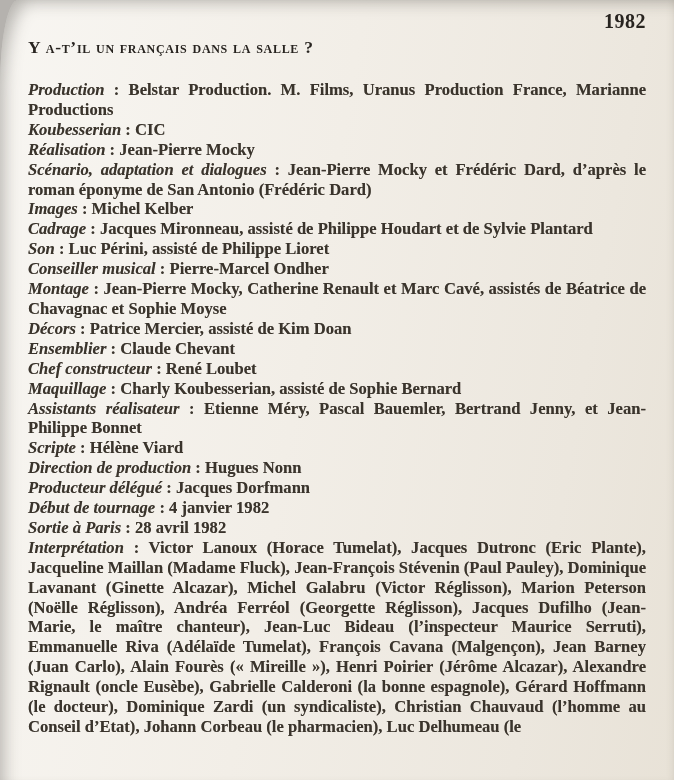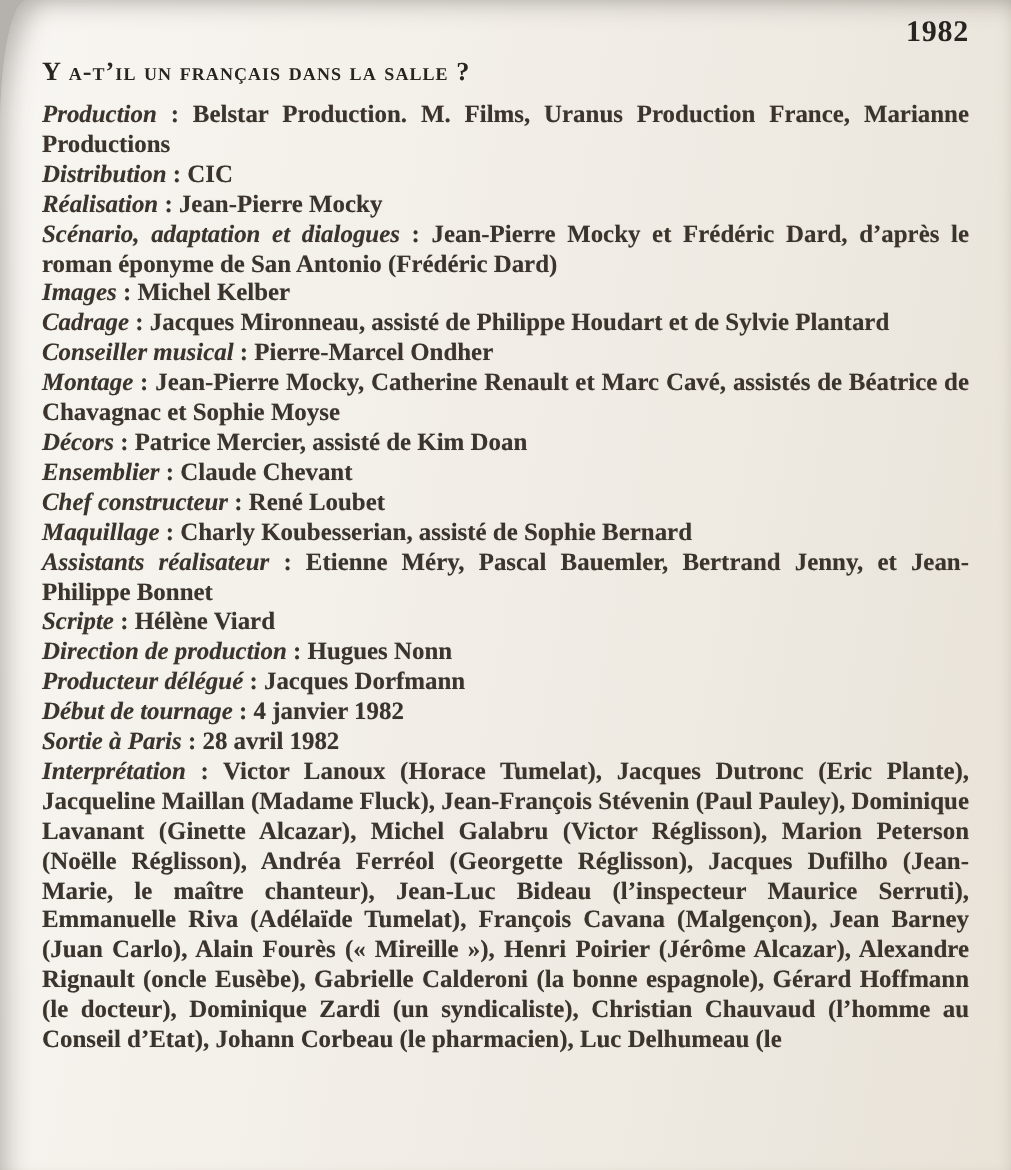--- a/index.html
+++ b/index.html
@@ -37,21 +37,21 @@
     line-height: 25px;
     letter-spacing: 0.5px;
     text-align: right;
   }
   .film-title {
     font-size: 17.5px;
     font-weight: bold;
     font-variant: small-caps;
     letter-spacing: 0.7px;
     color: #282420;
-    margin: 0 0 7px 0;
+    margin: 0 0 21px 0;
     line-height: 23px;
   }
   .credit {
     margin: 0;
     font-size: 16.6px;
     line-height: 19.9px;
     text-align: justify;
     text-shadow: 0 0 0.5px rgba(58, 52, 44, 0.45);
     font-weight: bold;
   }
@@ -63,30 +63,31 @@
 <body>
 
 <div class="page">
   <div class="content">
 
     <h1 class="year">1982</h1>
     <h2 class="film-title">Y a-t’il un français dans la salle ?</h2>
 
     <p class="credit"><span class="lbl">Production</span><span> : </span><span>Belstar Production. M. Films, Uranus Production France, Marianne Productions</span></p>
 
-    <p class="credit"><span class="lbl">Distribution</span><span> : </span><span>CIC</span></p>
+    <p class="credit"><span class="lbl">Koubesserian</span><span> : </span><span>CIC</span></p>
 
     <p class="credit"><span class="lbl">Réalisation</span><span> : </span><span>Jean-Pierre Mocky</span></p>
 
     <p class="credit"><span class="lbl">Scénario, adaptation et dialogues</span><span> : </span><span>Jean-Pierre Mocky et Frédéric Dard, d’après le roman éponyme de San Antonio (Frédéric Dard)</span></p>
 
     <p class="credit"><span class="lbl">Images</span><span> : </span><span>Michel Kelber</span></p>
 
     <p class="credit"><span class="lbl">Cadrage</span><span> : </span><span>Jacques Mironneau, assisté de Philippe Houdart et de Sylvie Plantard</span></p>
 
+    <p class="credit"><span class="lbl">Son</span><span> : </span><span>Luc Périni, assisté de Philippe Lioret</span></p>
 
 
     <p class="credit"><span class="lbl">Conseiller musical</span><span> : </span><span>Pierre-Marcel Ondher</span></p>
 
     <p class="credit"><span class="lbl">Montage</span><span> : </span><span>Jean-Pierre Mocky, Catherine Renault et Marc Cavé, assistés de Béatrice de Chavagnac et Sophie Moyse</span></p>
 
     <p class="credit"><span class="lbl">Décors</span><span> : </span><span>Patrice Mercier, assisté de Kim Doan</span></p>
 
     <p class="credit"><span class="lbl">Ensemblier</span><span> : </span><span>Claude Chevant</span></p>
 

